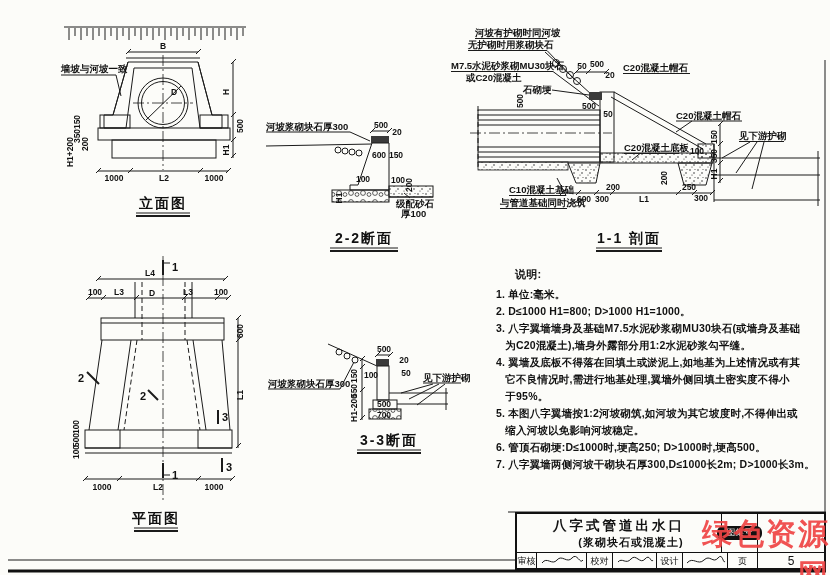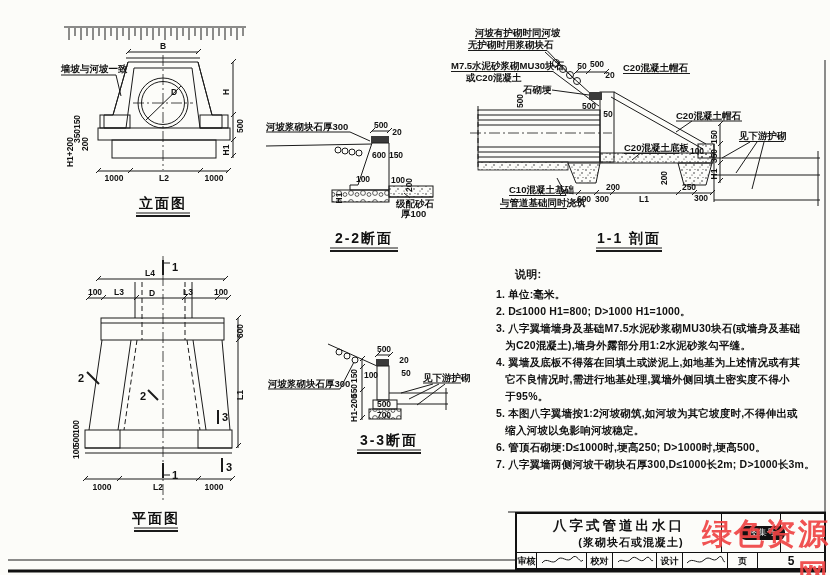--- a/index.html
+++ b/index.html
@@ -15,30 +15,30 @@
   .ttl{font-size:14px;font-weight:bold;letter-spacing:2px;text-anchor:middle;}
   .mk{font-size:11px;font-weight:bold;}
   
   .notes{position:absolute;left:496px;top:266px;width:338px;font-size:10.5px;font-weight:600;
          line-height:17px;letter-spacing:.2px;}
   .notes .hd{margin-left:19px;margin-bottom:3px;font-size:11px;}
   .notes .nl{white-space:pre;}
   
   .tblock{position:absolute;left:515px;top:512px;width:311px;height:58px;border:2px solid #111;
           background:transparent;box-sizing:border-box;}
-  .tb-top{display:grid;grid-template-columns:205px 36px auto;height:38px;border-bottom:1.5px solid #111;gap:23px;}
+  .tb-top{display:grid;grid-template-columns:205px 36px auto;height:38px;border-bottom:1.5px solid #111;}
   .tb-main{border-right:1.5px solid #111;text-align:center;padding-top:3px;}
   .tb-t1{font-size:13.5px;font-weight:bold;letter-spacing:3px;}
   .tb-t2{font-size:11px;font-weight:bold;letter-spacing:1px;padding-left:24px;}
   .tb-al{border-right:1.5px solid #111;display:flex;align-items:center;justify-content:center;}
   .chip{background:#111;color:#fff;font-size:8.5px;font-weight:normal;padding:1px 10px;white-space:nowrap;border-radius:6px;}
   .tb-no{display:flex;align-items:center;justify-content:center;font-size:16px;letter-spacing:1px;}
   .tb-bot{display:grid;grid-template-columns:20px 50px 26px 44px 26px 45px 30px auto;height:16px;}
   .tb-bot>div{border-right:1.2px solid #111;display:flex;align-items:center;justify-content:center;
-              font-size:9px;font-weight:bold;overflow:hidden;}
+              font-size:9px;font-weight:normal;overflow:hidden;}
   .tb-bot>div:last-child{border-right:none;font-size:12px;}
   .sig svg{display:block;}
   
   .wm{position:absolute;left:687px;top:514px;z-index:6;pointer-events:none;}
   .wm-t{font-size:30px;font-weight:bold;letter-spacing:2px;color:#ef4444;opacity:.92;text-align:right;}
   .wm-u{font-size:13px;color:#a5d69e;margin-top:8px;margin-left:6px;opacity:.95;}
 </style>
 </head>
 <body>
 

